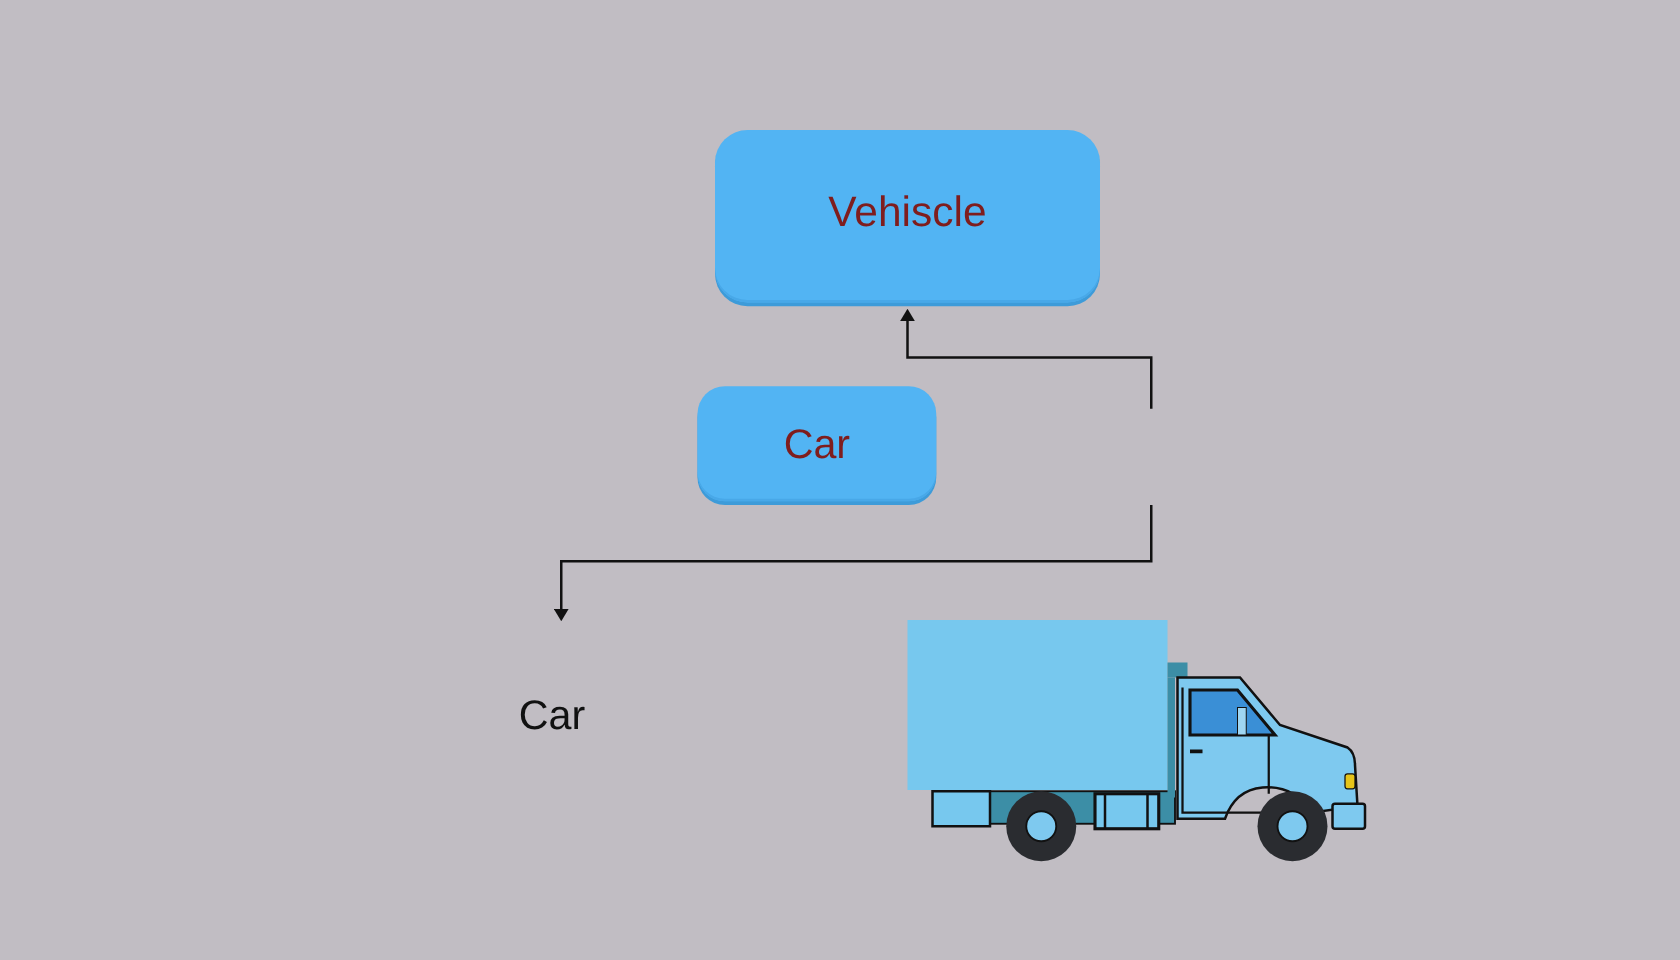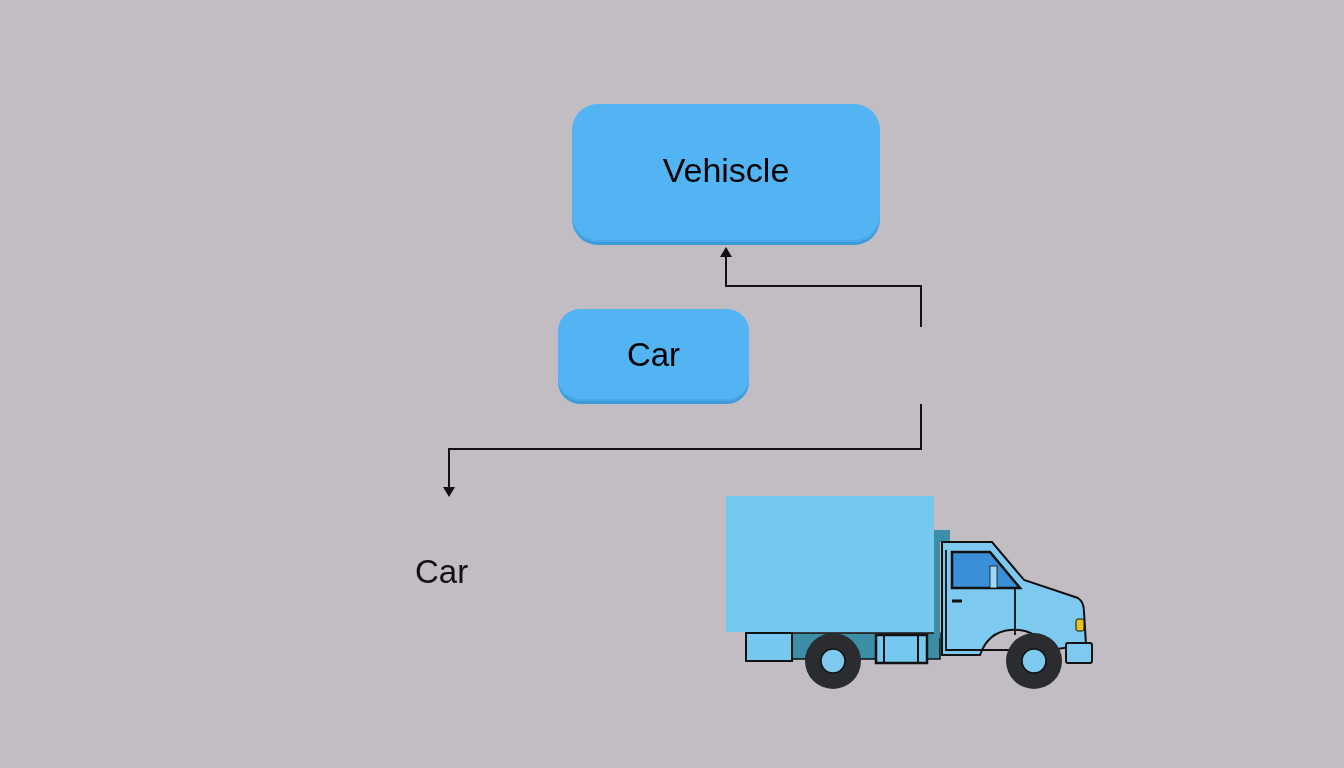--- a/index.html
+++ b/index.html
@@ -8,21 +8,21 @@
       background: #c1bdc3;
       position: relative;
       font-family: "Liberation Sans", sans-serif;
     }
     .node {
       position: absolute;
       background: #52b4f3;
       border-radius: 26px;
       box-shadow: 0 3px 0 #3d9bd9, inset 0 -2px 0 #48a8e8;
       display: flex; align-items: center; justify-content: center;
-      color: #000000;
+      color: #7f1d1d;
     }
     #node-vehicle { left: 572px; top: 104px; width: 308px; height: 138px; font-size: 34px; }
     #node-car { left: 558px; top: 309px; width: 191px; height: 92px; font-size: 33px; border-radius: 22px; }
     .node span { display: block; }
     #node-vehicle span { margin-top: -6px; }
     #label-car {
       position: absolute; left: 415px; top: 553px;
       font-size: 33px; color: #111;
     }
     svg.connectors { position: absolute; left: 0; top: 0; }

